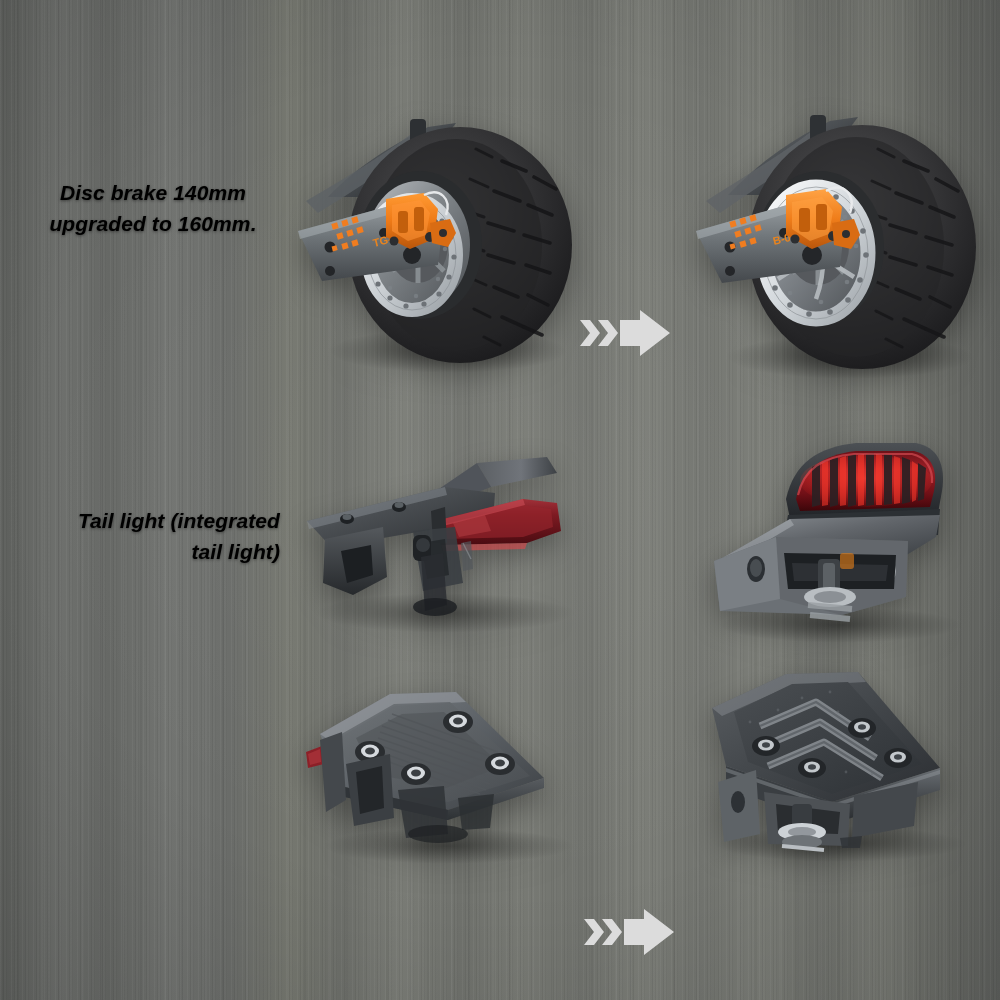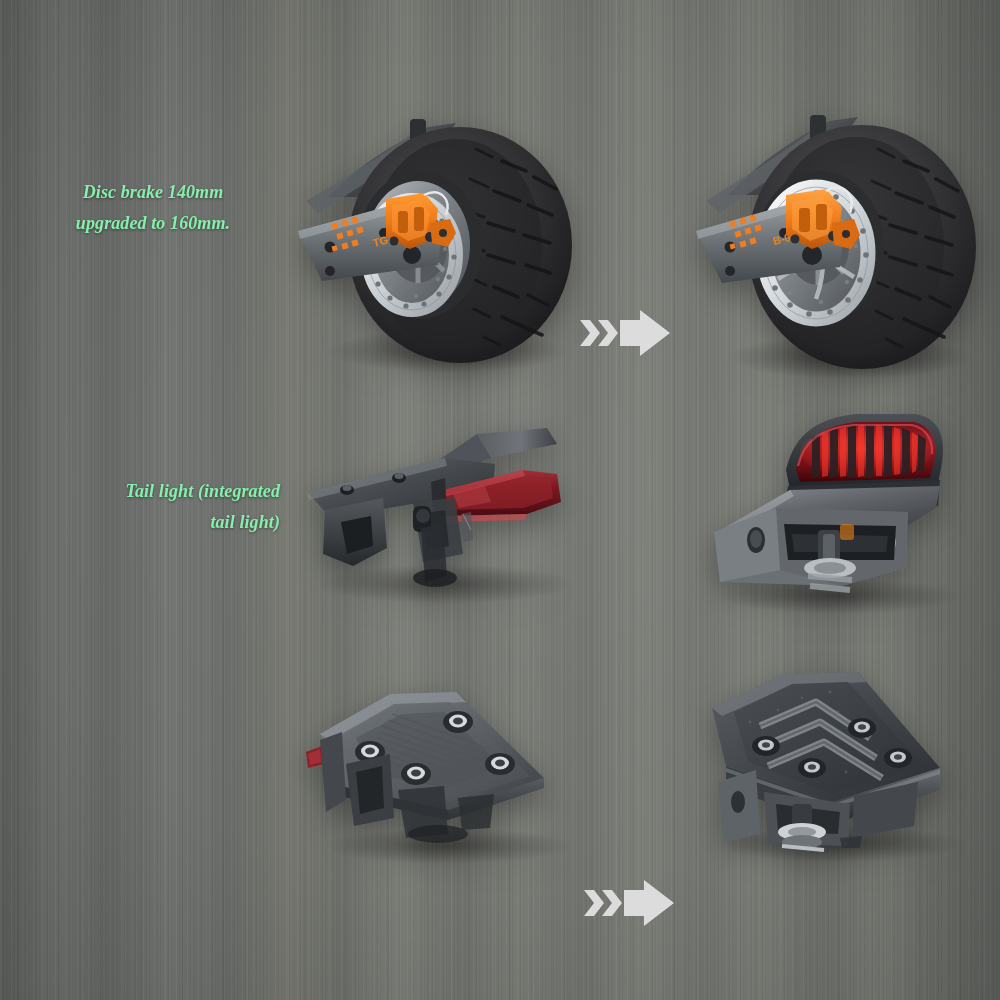--- a/index.html
+++ b/index.html
@@ -55,35 +55,34 @@
   .bg-vig {
     position: absolute;
     inset: 0;
     background: radial-gradient(ellipse 85% 75% at 50% 48%,
        rgba(255,255,255,0.05) 0%, rgba(0,0,0,0.0) 55%, rgba(0,0,0,0.13) 100%);
   }
 
   
   .row { position: absolute; left: 0; width: 1000px; }
   #row-brake    { top: 95px;  height: 300px; }
-  #row-taillight{ top: 388px; height: 235px; }
+  #row-taillight{ top: 417px; height: 235px; }
   #row-tailgate { top: 650px; height: 235px; }
 
   
   .caption {
     position: absolute;
-    color: #86efac;
+    color: #000000;
     font-style: italic;
     font-weight: bold;
-    font-size: 18px;
+    font-size: 21px;
     line-height: 31px;
     letter-spacing: 0.1px;
     text-shadow: 0 1px 3px rgba(0,0,0,0.45);
     white-space: pre-line;
-    font-family: Liberation Serif, serif;
   }
   #caption-brake    { left: 18px; top: 82px;  width: 270px; text-align: center; }
   #caption-taillight{ left: 10px; top: 88px;  width: 270px; text-align: right; }
   #caption-tailgate { left: 0px;  top: 82px;  width: 280px; text-align: center; }
 
   
   .arrow { position: absolute; }
   #arrow-brake     { left: 578px; top: 213px; }
   #arrow-taillight { left: 582px; top: 490px; }
 

